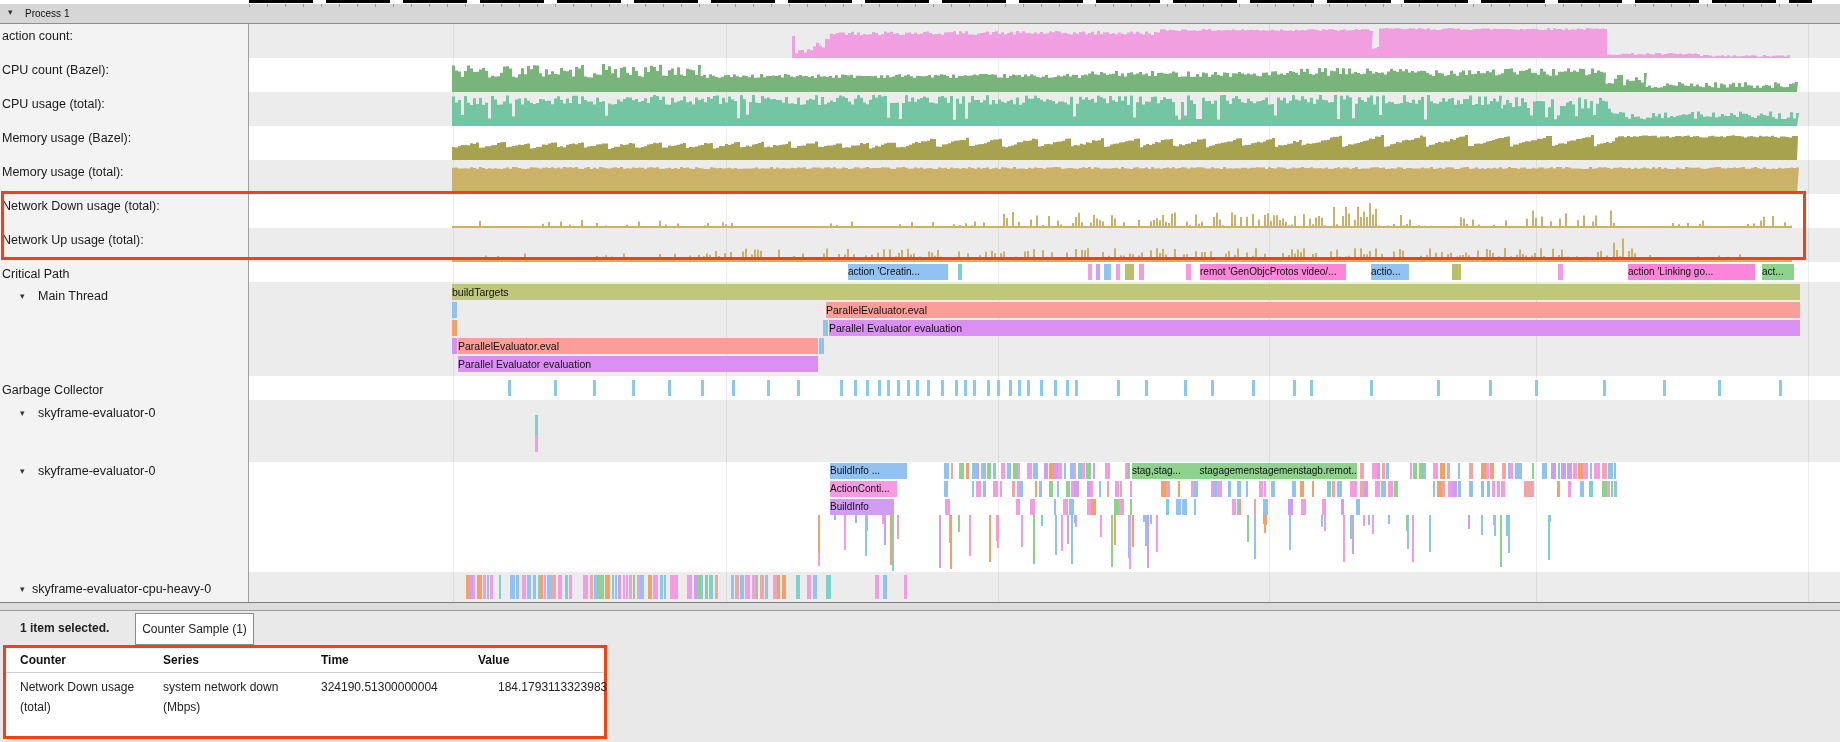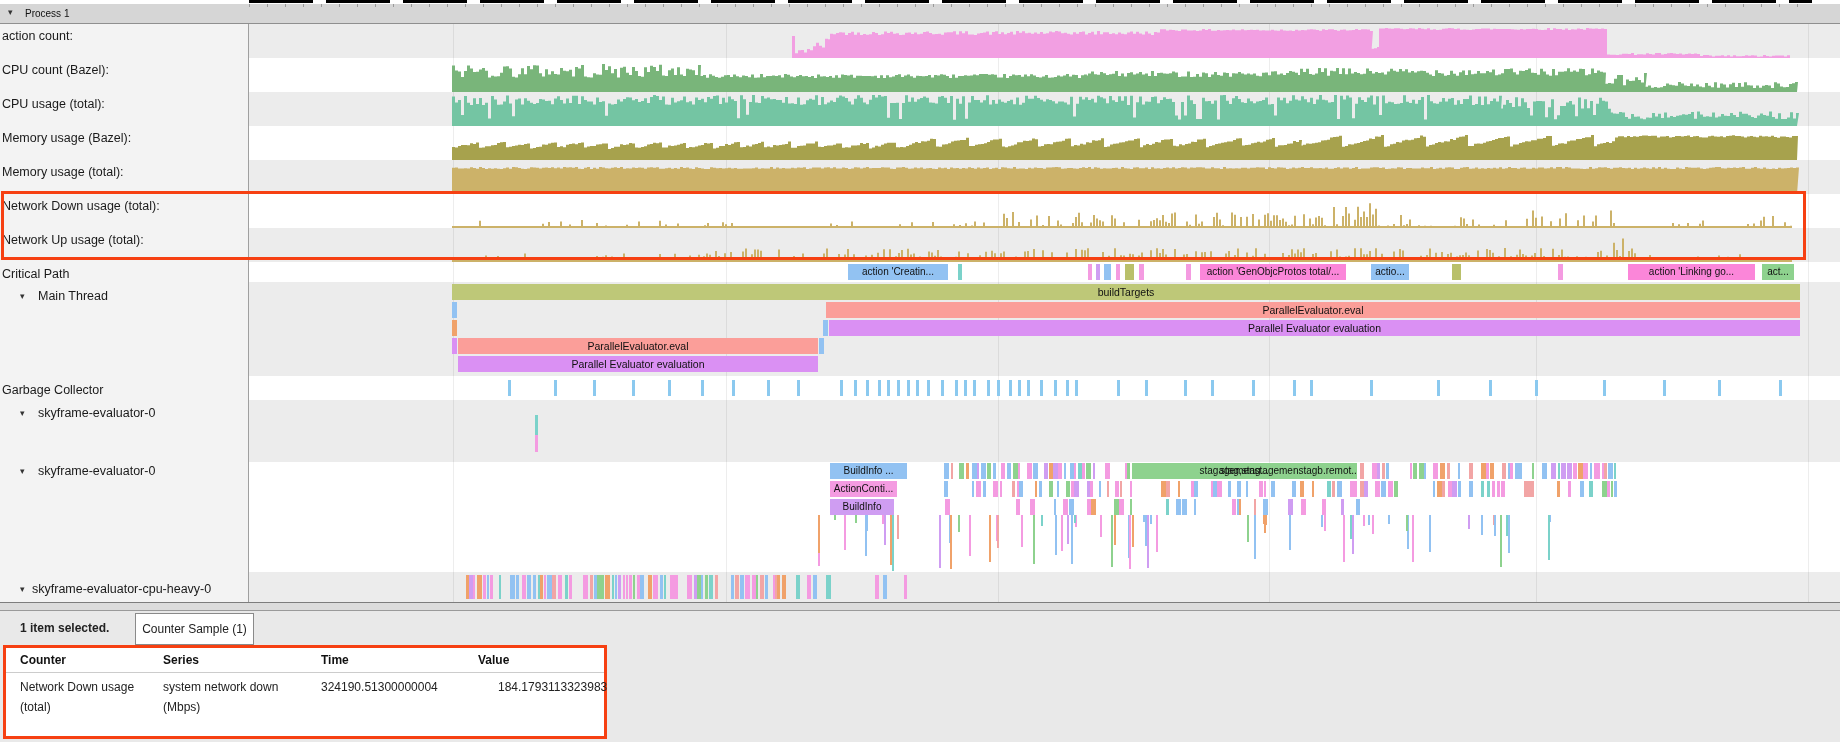--- a/index.html
+++ b/index.html
@@ -18,21 +18,21 @@
   #process-arrow{top:7px;left:8px;font-size:9px;color:#333;}
   
   #sidebar{top:24px;left:0;width:249px;height:578px;background:#f3f3f3;
      border-right:1px solid #9f9f9f;box-sizing:border-box;}
   .track-label{position:absolute;font-size:12.5px;line-height:18px;color:#1a1a1a;white-space:nowrap;}
   .tri{position:absolute;font-size:9px;color:#333;}
   
   #timeline{top:24px;left:249px;width:1591px;height:578px;overflow:hidden;}
   .stripe{position:absolute;left:0;width:1591px;}
   .gridline{position:absolute;top:0;width:1px;height:578px;background:rgba(0,0,0,0.07);}
-  .slice{position:absolute;height:16px;font-size:10px;line-height:16px;text-align:center;
+  .slice{position:absolute;height:16px;font-size:10px;line-height:16px;text-align:left;
      color:#111;overflow:hidden;white-space:nowrap;box-sizing:border-box;}
   .mt-slice{font-size:10.5px;}
   svg{position:absolute;left:0;}
   
   .hl-box{position:absolute;border:3px solid #f64012;box-sizing:border-box;background:transparent;}
   
   #split-a{top:602px;left:0;width:1840px;height:1px;background:#7d7d7d;}
   #split-b{top:603px;left:0;width:1840px;height:7px;background:#dcdcdc;}
   #split-c{top:610px;left:0;width:1840px;height:1px;background:#9a9a9a;}
   
@@ -121,21 +121,21 @@
       </svg>
       <div class="slice " style="left: 599px; top: 240px; width: 100px; background: rgb(146, 194, 242);">action 'Creatin...</div>
       <div class="slice " style="left: 709px; top: 240px; width: 4px; background: rgb(123, 210, 202);"></div>
       <div class="slice " style="left: 839px; top: 240px; width: 4px; background: rgb(244, 155, 225);"></div>
       <div class="slice " style="left: 847px; top: 240px; width: 4px; background: rgb(207, 157, 242);"></div>
       <div class="slice " style="left: 855px; top: 240px; width: 7px; background: rgb(146, 194, 242);"></div>
       <div class="slice " style="left: 867px; top: 240px; width: 4px; background: rgb(244, 155, 225);"></div>
       <div class="slice " style="left: 876px; top: 240px; width: 9px; background: rgb(185, 192, 106);"></div>
       <div class="slice " style="left: 890px; top: 240px; width: 5px; background: rgb(244, 155, 225);"></div>
       <div class="slice " style="left: 937px; top: 240px; width: 5px; background: rgb(244, 155, 225);"></div>
-      <div class="slice " style="left: 951px; top: 240px; width: 146px; background: rgb(251, 134, 217);">action 'GenObjcProtos total/...</div>
+      <div class="slice " style="left: 951px; top: 240px; width: 146px; background: rgb(251, 134, 217);">remot 'GenObjcProtos video/...</div>
       <div class="slice " style="left: 1122px; top: 240px; width: 38px; background: rgb(146, 194, 242);">actio...</div>
       <div class="slice " style="left: 1203px; top: 240px; width: 9px; background: rgb(185, 192, 106);"></div>
       <div class="slice " style="left: 1309px; top: 240px; width: 5px; background: rgb(244, 155, 225);"></div>
       <div class="slice " style="left: 1379px; top: 240px; width: 127px; background: rgb(251, 134, 217);">action 'Linking go...</div>
       <div class="slice " style="left: 1513px; top: 240px; width: 32px; background: rgb(142, 210, 142);">act...</div>
       <div class="slice mt-slice" style="left: 203px; top: 260px; width: 1348px; background: rgb(190, 200, 120);">buildTargets</div>
       <div class="slice mt-slice" style="left: 203px; top: 278px; width: 5px; background: rgb(146, 194, 242);"></div>
       <div class="slice mt-slice" style="left: 577px; top: 278px; width: 974px; background: rgb(251, 158, 153);">ParallelEvaluator.eval</div>
       <div class="slice mt-slice" style="left: 203px; top: 296px; width: 5px; background: rgb(240, 162, 106);"></div>
       <div class="slice mt-slice" style="left: 574px; top: 296px; width: 5px; background: rgb(146, 194, 242);"></div>

